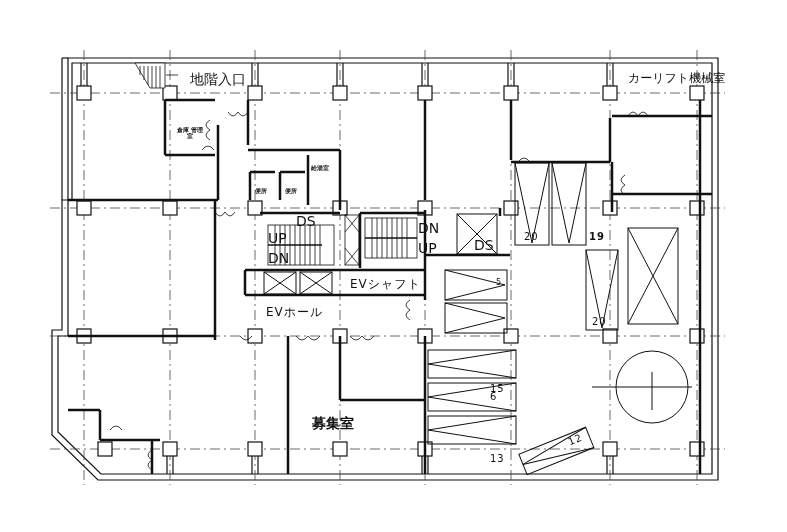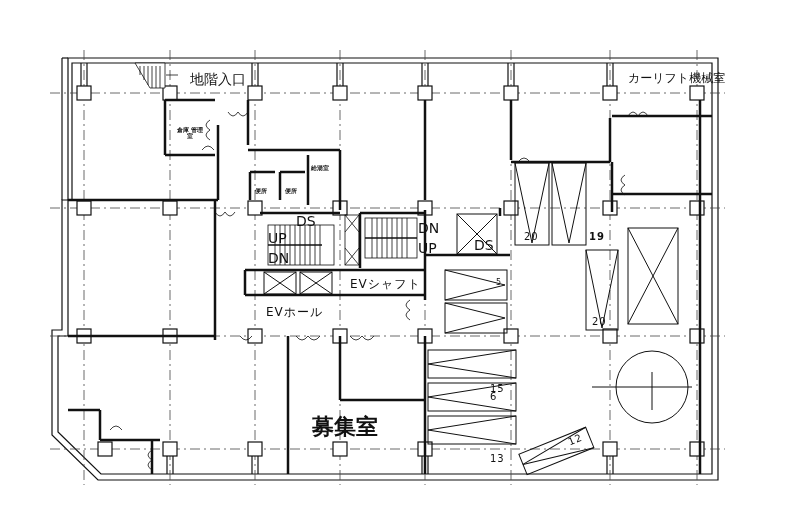--- a/index.html
+++ b/index.html
@@ -2,21 +2,21 @@
 <html><head>
 <meta charset="utf-8">
 <style>
   html,body{margin:0;padding:0;background:#ffffff;}
   body{width:787px;height:532px;overflow:hidden;position:relative;font-family:"DejaVu Sans",sans-serif;}
   #plan{position:absolute;left:0;top:0;width:787px;height:532px;}
   .lbl{position:absolute;color:#111;white-space:nowrap;line-height:1;}
   .sm{font-size:14px;}
   .xs{font-size:6px;font-weight:bold;}
   .md{font-size:12px;letter-spacing:1px;}
-  .big{font-size:22px;font-weight:bold;font-family:"DejaVu Sans",sans-serif;}
+  .big{font-size:14px;font-weight:bold;font-family:"DejaVu Sans",sans-serif;}
   .num{font-size:10px;letter-spacing:1px;}
 </style>
 </head>
 <body>
 
 <svg id="plan" viewBox="0 0 787 532" xmlns="http://www.w3.org/2000/svg">
   <g fill="none" stroke="#111" stroke-width="1">
 
     <g stroke-width="1.2">
       <path d="M68 58 L718 58 L718 480 L98 480 L52 435 L52 330 L62 330 L62 200 L68 200 Z"></path>

